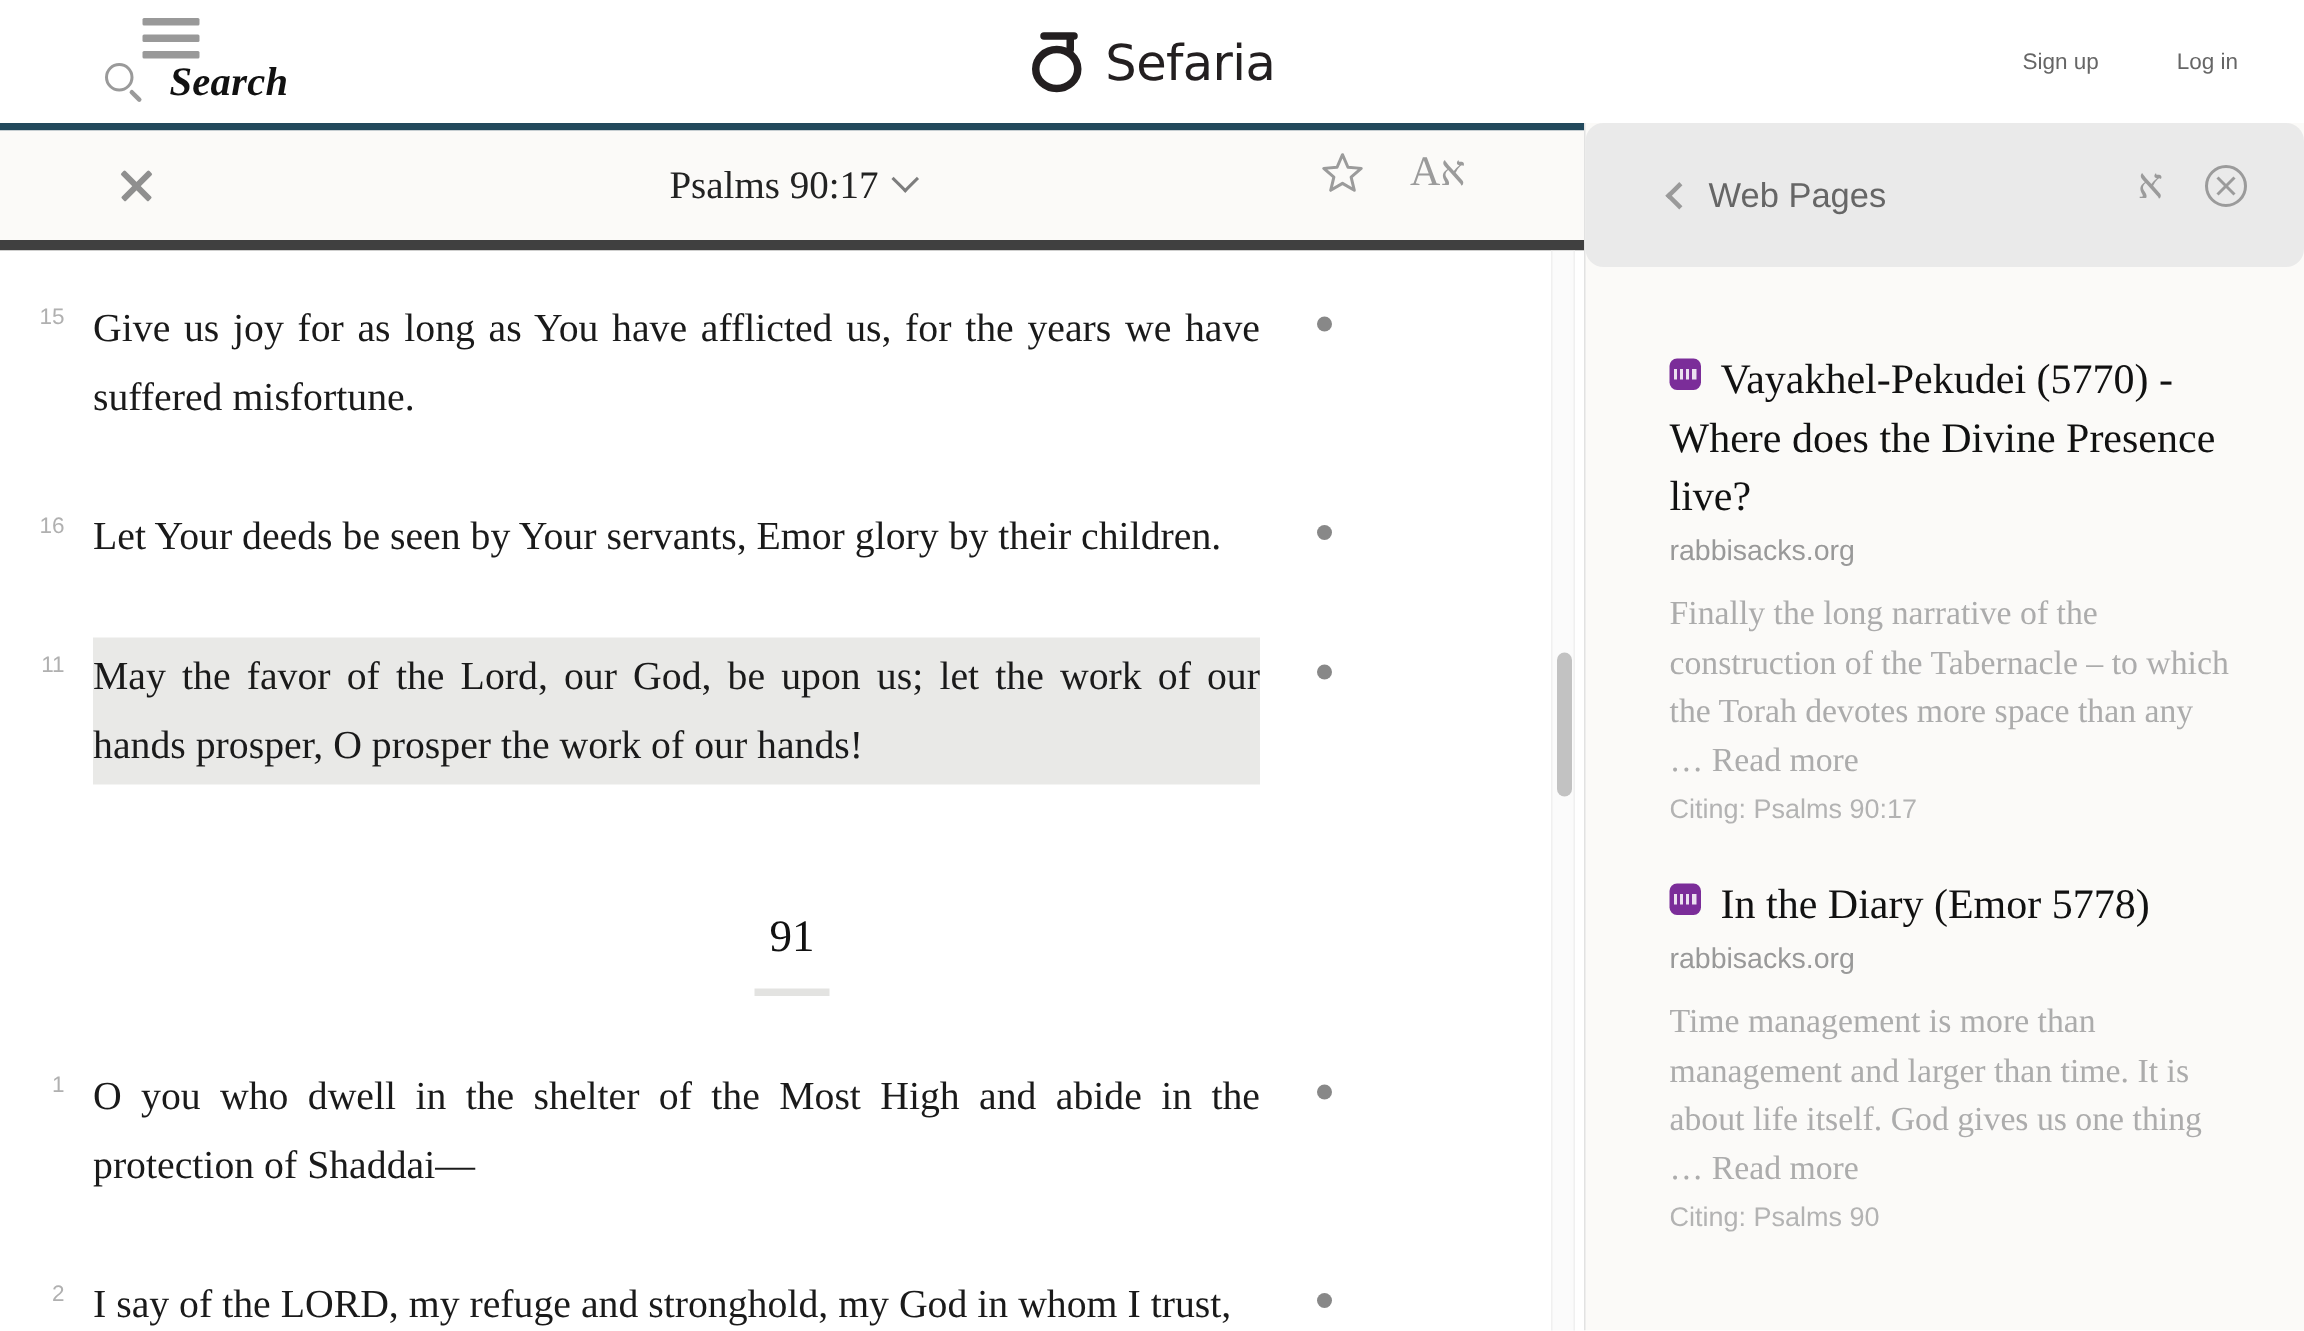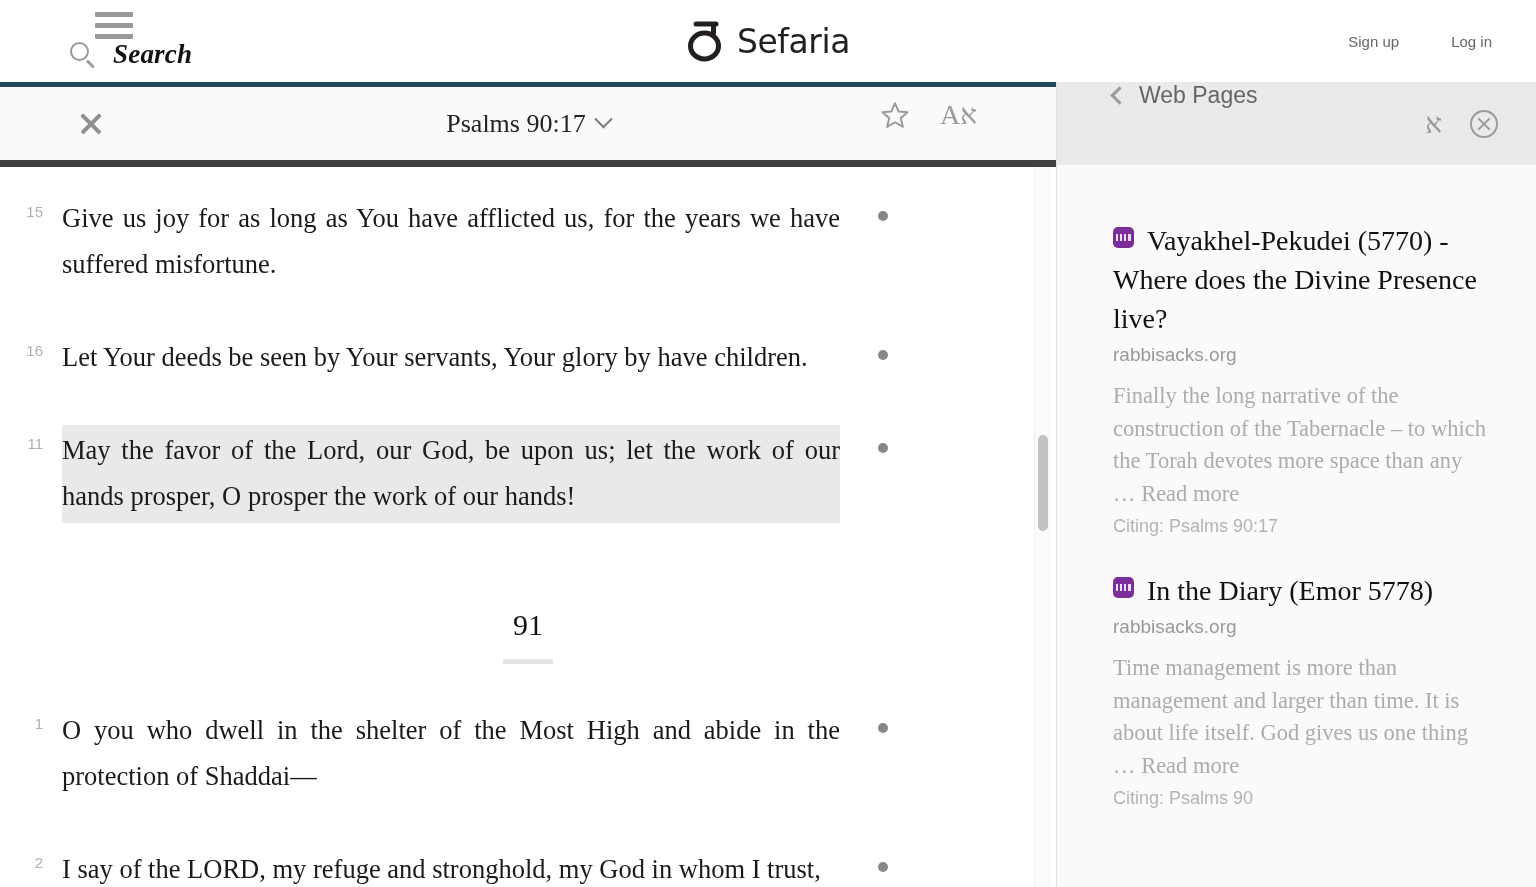--- a/index.html
+++ b/index.html
@@ -165,24 +165,25 @@
     background: #c2c2c2; border-radius: 5px;
   }
 
   
   .right-panel {
     position: absolute; top: 82px; left: 1056px; width: 480px; height: 805px;
     background: #fbfaf8;
     border-left: 1px solid #e2e2e2;
   }
   .rp-header {
-    height: 83px; width: 100%;
+    height: 96px; width: 100%;
     background: #eaeaea;
-    display: flex; align-items: flex-start;
+    display: flex; align-items: center;
     position: relative;
+    border-radius: 12px;
   }
   .rp-back {
     display: flex; align-items: center; gap: 13px;
     margin-left: 56px; cursor: pointer;
   }
   .chev-left {
     display: inline-block; width: 13px; height: 13px;
     border-left: 3.5px solid #9a9a9a; border-bottom: 3.5px solid #9a9a9a;
     transform: rotate(45deg);
   }
@@ -304,21 +305,21 @@
       <div class="text-inner" id="text-inner">
           <div style="height: 26px;"></div>
           <div class="verse">
             <div class="verse-num">15</div>
             <div class="verse-body">Give us joy for as long as You have afflicted us, for the years we have suffered misfortune.</div>
             <div class="verse-dot"></div>
           </div>
           <div class="verse-gap"></div>
           <div class="verse">
             <div class="verse-num">16</div>
-            <div class="verse-body">Let Your deeds be seen by Your servants, Your glory by have children.</div>
+            <div class="verse-body">Let Your deeds be seen by Your servants, Emor glory by their children.</div>
             <div class="verse-dot"></div>
           </div>
           <div class="verse-gap"></div>
           <div class="verse highlighted">
             <div class="verse-num">11</div>
             <div class="verse-body">May the favor of the Lord, our God, be upon us; let the work of our hands prosper, O prosper the work of our hands!</div>
             <div class="verse-dot"></div>
           </div>
           <div class="verse-gap"></div>
           <div class="chapter-head">

